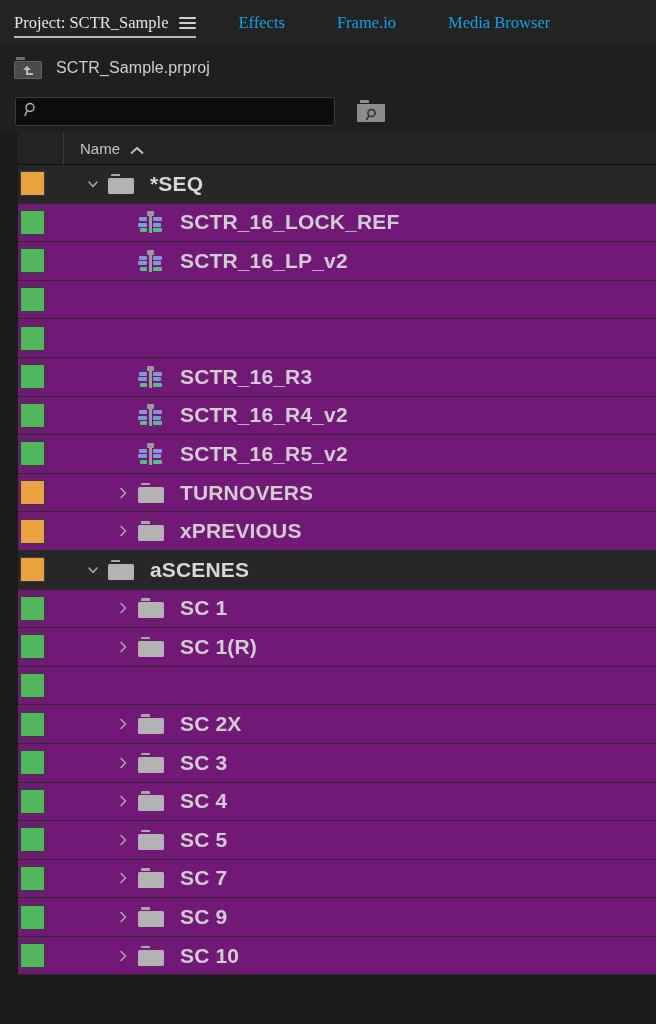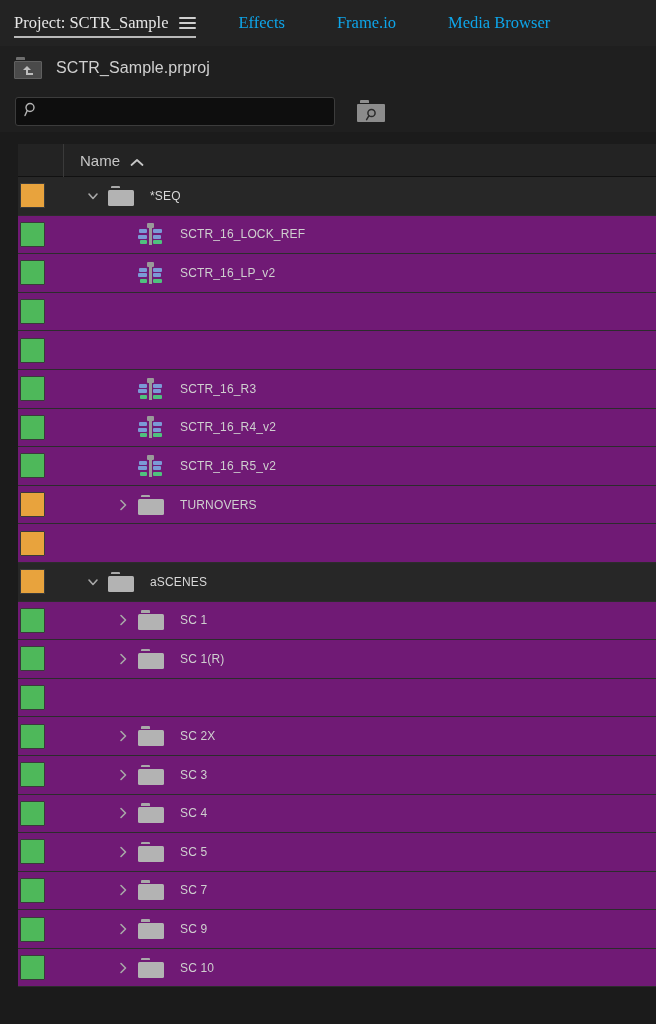--- a/index.html
+++ b/index.html
@@ -144,21 +144,20 @@
     background:#1b1b1b;
     padding-left:18px;
   }
   .col-header {
     height:33px;
     background:#232323;
     display:flex;
     align-items:center;
     border-bottom:1px solid #111;
     position:relative;
-    margin-top:12px;
   }
   .col-header .swatch-col {
     width:46px; height:33px;
     border-right:1px solid #3a3a3a;
     flex:0 0 auto;
   }
   .col-header .name-cell {
     display:flex;
     align-items:center;
     gap:10px;
@@ -251,27 +250,28 @@
   }
   .seq-glyph .sq-bar { position:absolute; height:4px; border-radius:1px; }
   .sq-b1 { left:1px;  top:6px;  width:8px;  background:#7b9ad6; }
   .sq-b2 { left:15px; top:6px;  width:9px;  background:#7b9ad6; }
   .sq-b3 { left:0px;  top:11.5px; width:9px; background:#7b9ad6; }
   .sq-b4 { left:15px; top:11.5px; width:8px; background:#7b9ad6; }
   .sq-b5 { left:2px;  top:17px; width:7px;  background:#4fc27e; }
   .sq-b6 { left:15px; top:17px; width:9px;  background:#4fc27e; }
 
   .item-label {
-    font-size:12px;
+    font-size:21px;
     color:#cfcfcf;
     white-space:nowrap;
     overflow:hidden;
     text-overflow:ellipsis;
     padding-left:8px;
     letter-spacing:.15px;
+    font-weight:bold;
   }
   .row.bin-top .item-label { color:#d8d8d8; }
 
   .chev { display:block; }
 </style>
 </head>
 <body>
 
 <div class="tabbar" id="tabbar">
     <div class="tab active">
@@ -502,20 +502,35 @@
               <span class="bg-body"></span>
             </span>
           </div>
           <div class="item-label">TURNOVERS</div>
         </div>
       </div>
       <div class="row">
         <div class="swatch-cell">
           <div class="swatch" style="background: rgb(232, 163, 61);"></div>
         </div>
+        <div class="name-cell">
+          <div class="indent lvl1" style="width: 44px;"></div>
+          <div class="twisty">
+            <svg width="14" height="14" viewBox="0 0 14 14" class="chev">
+              <path d="M5 2.5 L9.5 7 L5 11.5" fill="none" stroke="#a8a8a8" stroke-width="1.6" stroke-linecap="round" stroke-linejoin="round"></path>
+            </svg>
+          </div>
+          <div class="item-icon">
+            <span class="bin-glyph">
+              <span class="bg-tab"></span>
+              <span class="bg-body"></span>
+            </span>
+          </div>
+          <div class="item-label">xPREVIOUS</div>
+        </div>
       </div>
       <div class="row bin-top">
         <div class="swatch-cell">
           <div class="swatch" style="background: rgb(232, 163, 61);"></div>
         </div>
         <div class="name-cell">
           <div class="indent lvl0" style="width: 14px;"></div>
           <div class="twisty">
             <svg width="14" height="14" viewBox="0 0 14 14" class="chev">
               <path d="M3 5 L7 9.5 L11 5" fill="none" stroke="#a8a8a8" stroke-width="1.6" stroke-linecap="round" stroke-linejoin="round"></path>

